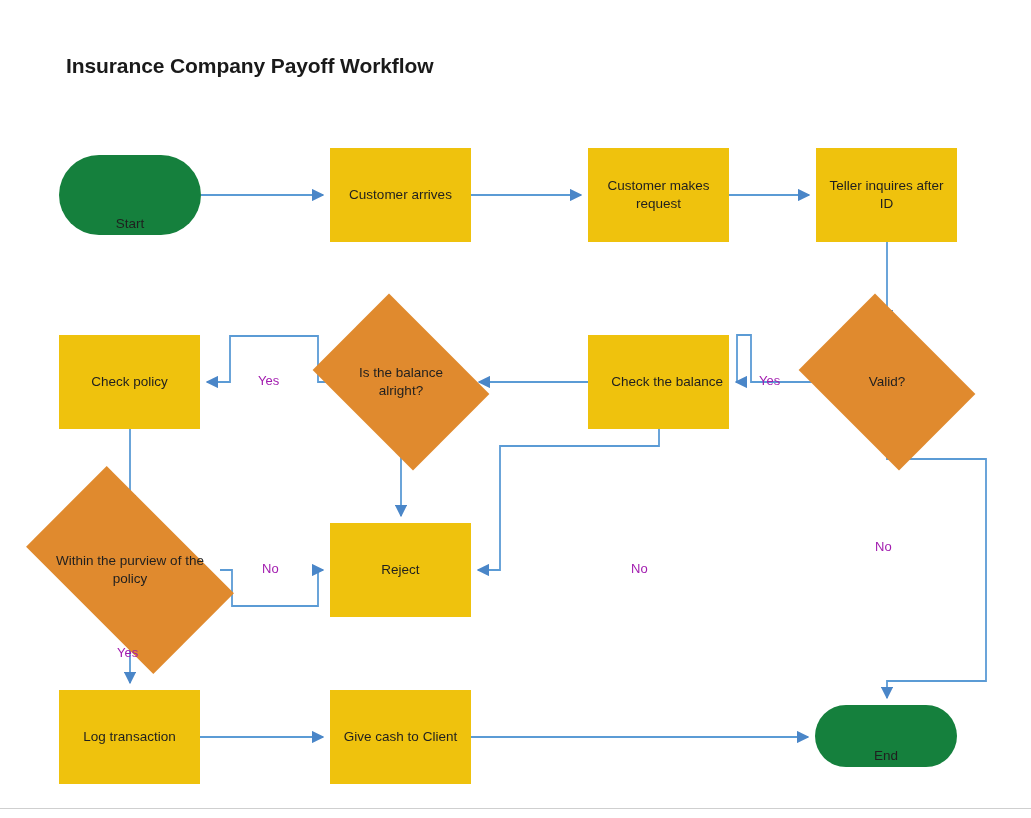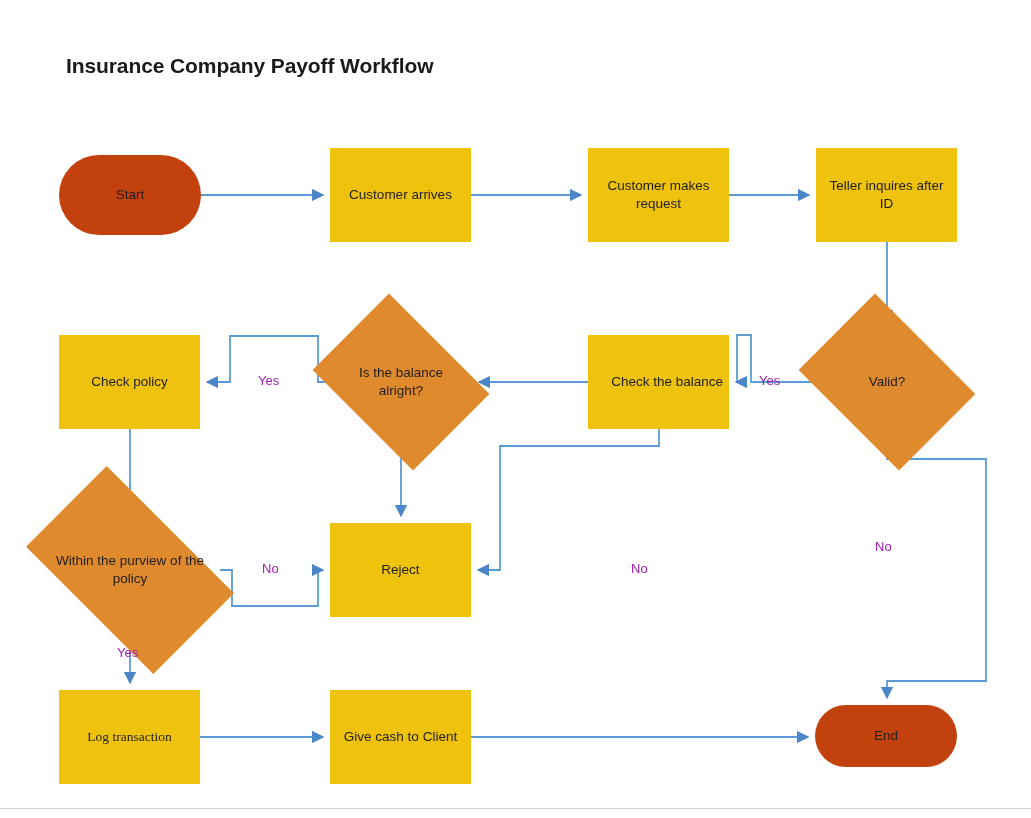--- a/index.html
+++ b/index.html
@@ -42,22 +42,23 @@
     box-sizing: border-box;
     font-size: 13.5px;
     color: #1f1f1f;
     line-height: 1.35;
     padding: 2px 6px;
   }
   .node.process {
     background: #EFC20D;
   }
   .node.terminator {
-    background: #c2410c;
+    background: #15803d;
     border-radius: 48px;
+    align-items: flex-end;
   }
   .node.decision {
     background: transparent;
   }
   .diamond-shape {
     position: absolute;
     left: 0; top: 0;
     width: 100%;
     height: 100%;
     background: #E08A2E;
@@ -165,21 +166,21 @@
   </div>
 
   <div class="node process" style="left:59px; top:335px; width:141px; height:94px;">
     <span class="label">Check policy</span>
   </div>
 
   <div class="node process" style="left:330px; top:523px; width:141px; height:94px;">
     <span class="label">Reject</span>
   </div>
 
-  <div class="node process" style="left:59px; top:690px; width:141px; height:94px;font-family:Liberation Serif, serif;">
+  <div class="node process" style="left:59px; top:690px; width:141px; height:94px;">
     <span class="label">Log transaction</span>
   </div>
 
   <div class="node process" style="left:330px; top:690px; width:141px; height:94px;">
     <span class="label">Give cash to Client</span>
   </div>
 
   <div class="node terminator" style="left:815px; top:705px; width:142px; height:62px;">
     <span class="label">End</span>
   </div>

